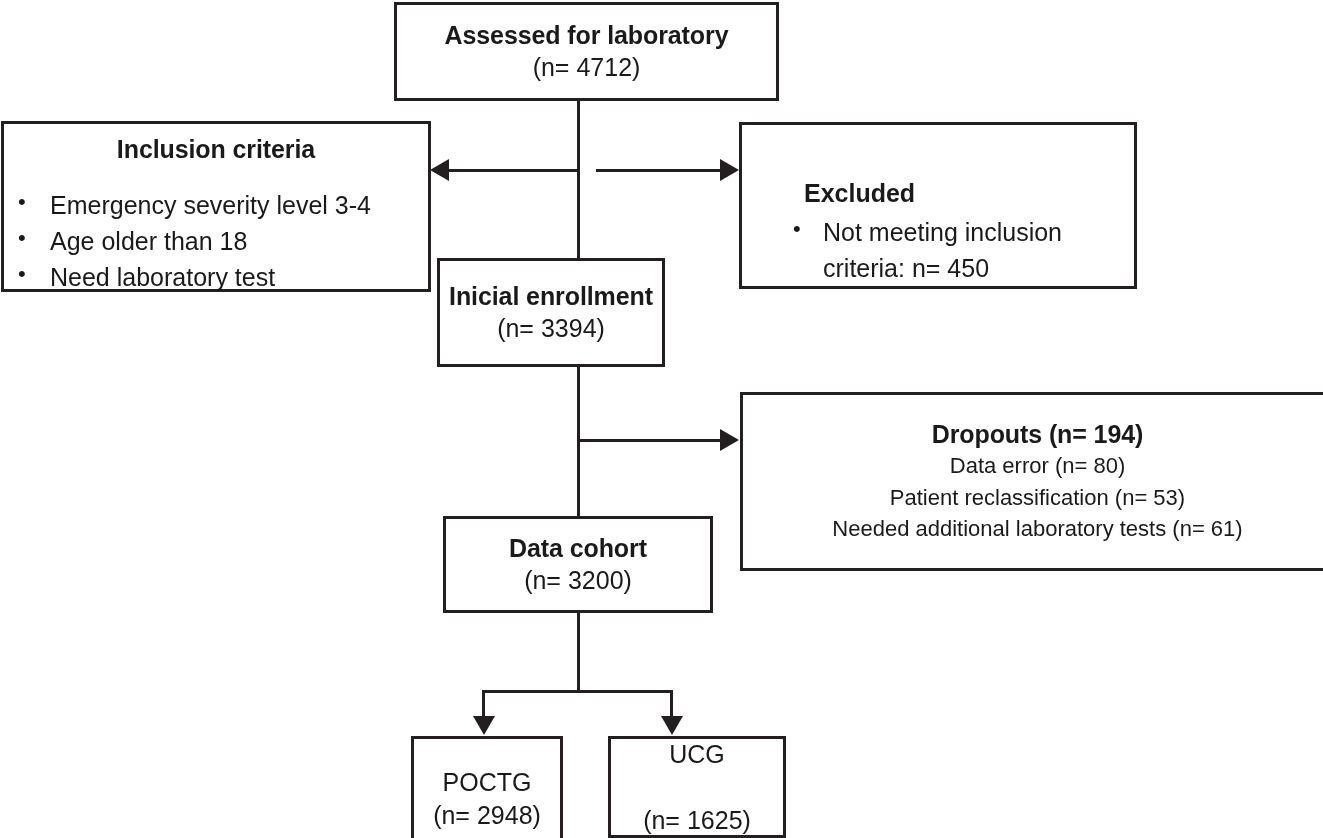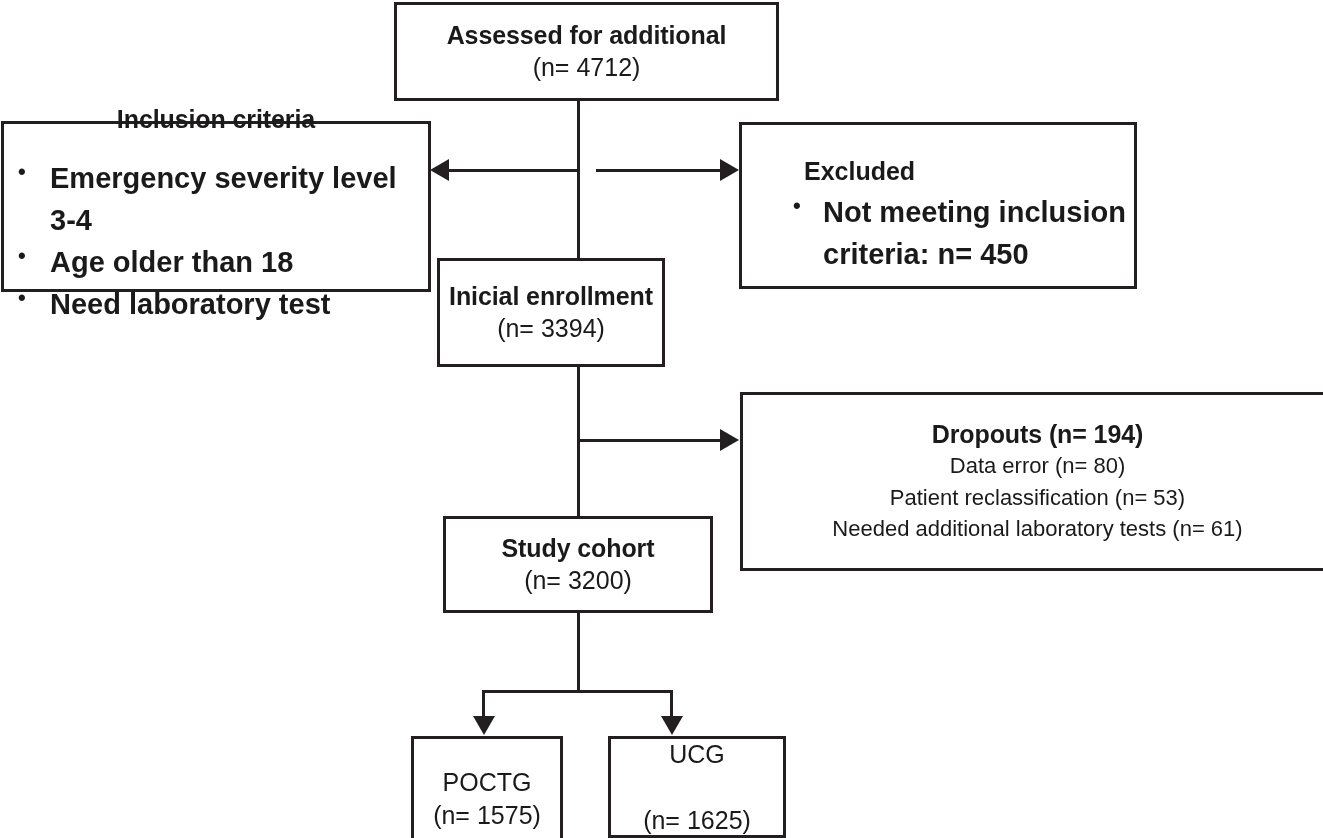--- a/index.html
+++ b/index.html
@@ -41,23 +41,23 @@
     font-weight: bold;
     font-size: 25px;
     line-height: 1.25;
   }
   ul.bullets {
     margin: 0;
     padding: 0;
     list-style: none;
   }
   ul.bullets li {
-    font-size: 29px;
+    font-size: 25px;
     line-height: 1.45;
-    font-weight: bold;
+    font-weight: normal;
     position: relative;
     padding-left: 46px;
     text-align: left;
   }
   ul.bullets li::before {
     content: "\2022";
     position: absolute;
     left: 14px;
     top: -1px;
     font-size: 22px;
@@ -119,60 +119,60 @@
   <div class="vline" style="left:577px; top:612px; height:80px;"></div>
   <div class="hline" style="left:482px; top:690px; width:191px;"></div>
 
   <div class="vline" style="left:482px; top:690px; height:31px;"></div>
   <div class="arrow-head arrow-down" style="left:473px; top:716px;"></div>
 
   <div class="vline" style="left:670px; top:690px; height:31px;"></div>
   <div class="arrow-head arrow-down" style="left:661px; top:716px;"></div>
 
   <div class="box center" style="left:394px; top:2px; width:385px; height:99px;">
-    <div class="title">Assessed for additional</div>
+    <div class="title">Assessed for laboratory</div>
     <div class="sub">(n= 4712)</div>
   </div>
 
   <div class="box" style="left:1px; top:121px; width:430px; height:171px; padding:16px 0 0 0;gap:16px;">
     <div class="title" style="text-align:center;">Inclusion criteria</div>
     <ul class="bullets" style="margin-top:6px;">
       <li>Emergency severity level 3-4</li>
       <li>Age older than 18</li>
       <li>Need laboratory test</li>
     </ul>
   </div>
 
-  <div class="box" style="left:739px; top:122px; width:398px; height:167px; padding:20px 0 0 0; justify-content:center;">
+  <div class="box" style="left:739px; top:122px; width:398px; height:167px; padding:20px 0 0 0; justify-content:flex-end;">
     <div class="title-left" style="padding-left:62px;">Excluded</div>
     <ul class="bullets" style="margin-top:4px; padding-left:37px;">
       <li style="padding-left:44px;">Not meeting inclusion criteria: n= 450</li>
     </ul>
   </div>
 
   <div class="box center" style="left:437px; top:258px; width:228px; height:109px;">
     <div class="title">Inicial enrollment</div>
     <div class="sub">(n= 3394)</div>
   </div>
 
   <div class="box center" style="left:740px; top:392px; width:595px; height:179px;">
     <div class="title">Dropouts (n= 194)</div>
     <div class="dropline">Data error (n= 80)</div>
     <div class="dropline">Patient reclassification (n= 53)</div>
     <div class="dropline">Needed additional laboratory tests (n= 61)</div>
   </div>
 
   <div class="box center" style="left:443px; top:516px; width:270px; height:97px;">
-    <div class="title">Study cohort</div>
+    <div class="title">Data cohort</div>
     <div class="sub">(n= 3200)</div>
   </div>
 
   <div class="box center" style="left:411px; top:736px; width:152px; height:125px;">
     <div class="sub">POCTG</div>
-    <div class="sub">(n= 1575)</div>
+    <div class="sub">(n= 2948)</div>
   </div>
 
   <div class="box center" style="left:608px; top:736px; width:178px; height:102px;gap:33px;">
     <div class="sub">UCG</div>
     <div class="sub">(n= 1625)</div>
   </div>
 
 </div>
 
 </body></html>

